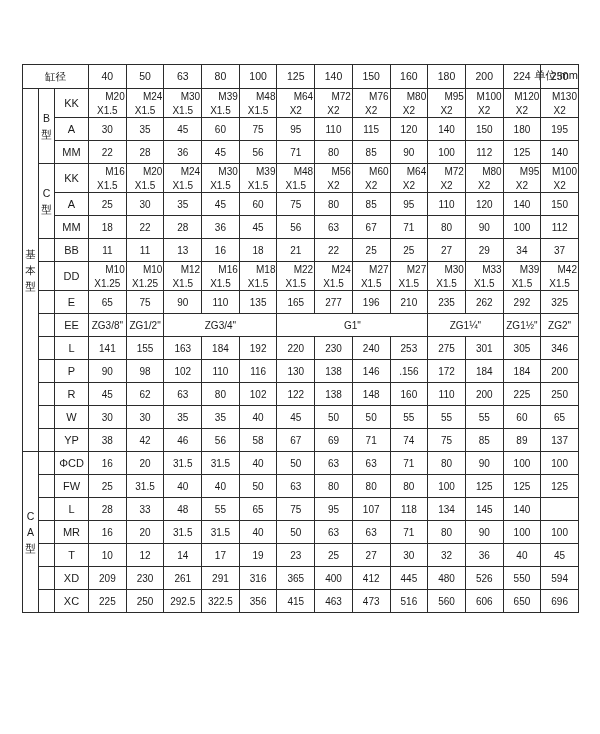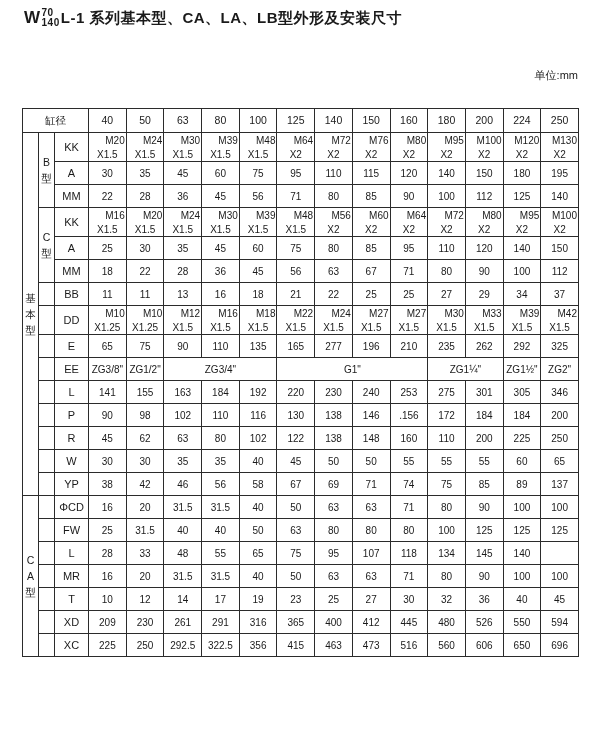--- a/index.html
+++ b/index.html
@@ -30,21 +30,20 @@
     margin-top:20px;
   }
 
   
   table{
     position:absolute;left:22px;top:64px;
     border-collapse:collapse;
     table-layout:fixed;
     width:556px;
     font-size:10px;
-    margin-top:44px;
   }
   td{
     border:1px solid #2b2b2b;
     text-align:center;
     vertical-align:middle;
     padding:0;
     height:22px;
     line-height:1.1;
     white-space:nowrap;
     font-size:10px;
@@ -62,23 +61,20 @@
   .colhead td{font-size:10.5px;height:23px;}
   .thread-top{border-bottom:none !important;height:14px;text-align:right;}
   .thread-bot{border-top:none !important;height:14px;}
   .cellpad{padding:0 1px;}
 </style>
 </head>
 <body>
 
 <div class="page">
 
-  <div class="title">
-    <span class="big">W</span><span class="frac"><span>70</span><br><span>140</span></span><span>L-1 系列基本型、CA、LA、LB型外形及安装尺寸</span>
-  </div>
 
   <div class="unit">单位:mm</div>
 
   <table>
     <colgroup>
         <col style="width: 16px;">
         <col style="width: 16px;">
         <col style="width: 34px;">
         <col style="width: 37.6923px;">
         <col style="width: 37.6923px;">

